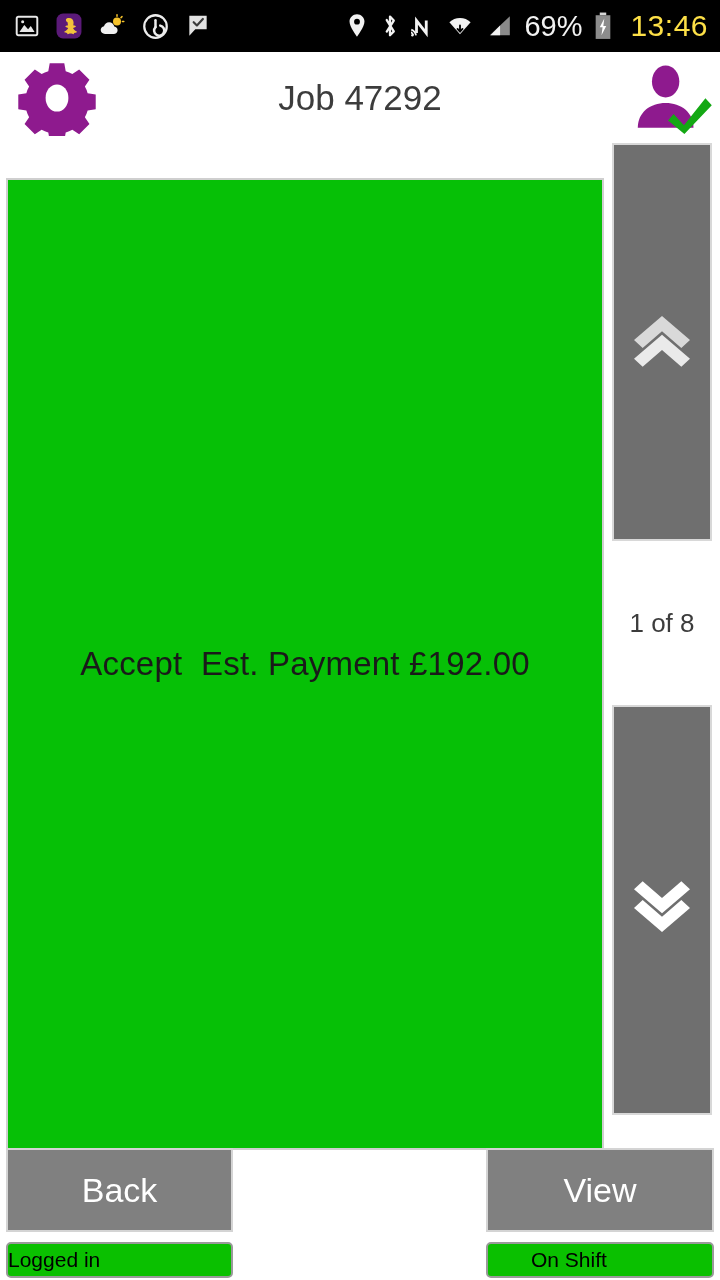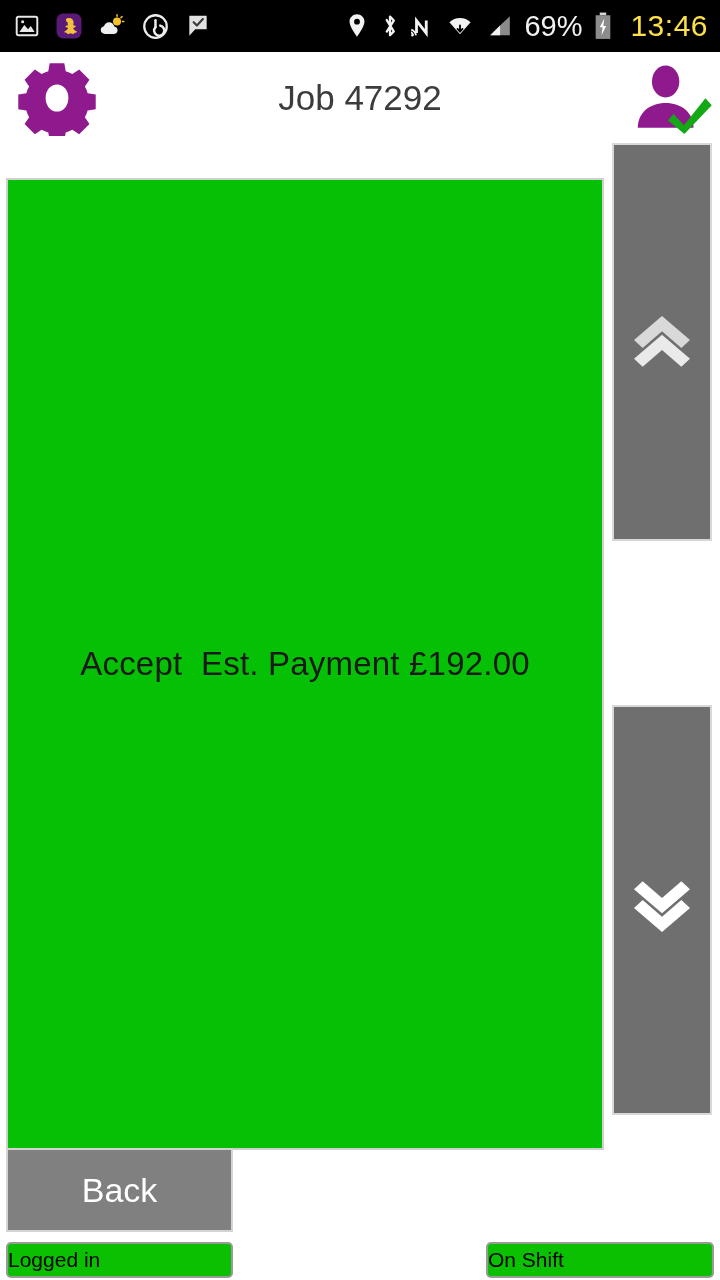--- a/index.html
+++ b/index.html
@@ -76,21 +76,21 @@
 
   
   .status-btn {
     position:absolute; top:1242px; height:36px;
     background:#0ac000; border:2px solid #9a9a9a; border-radius:5px;
     display:flex; align-items:center; 
     color:#000000; font-size:21px;
   }
   #status-left   { left:6px;   width:227px; }
   #status-center { left:245px; width:230px; }
-  #status-right  { left:486px; width:228px; }
+  #status-right  { left:486px; width:228px;padding-left:43px; }
 </style>
 </head>
 <body>
 
 <div id="screen">
 
   <div class="statusbar">
     <div class="sb-left">
 
       <span class="sb-ico">
@@ -203,33 +203,37 @@
 
   <div class="scroll-btn" id="scroll-up">
     <span>
       <svg width="64" height="56" viewBox="0 0 48 42">
         <path d="M24 3 L45 21 L38.5 27 L24 14.5 L9.5 27 L3 21 Z" fill="#d9d9d9"></path>
         <path d="M24 17 L45 35 L38.5 41 L24 28.5 L9.5 41 L3 35 Z" fill="#eaeaea"></path>
       </svg>
     </span>
   </div>
 
+  <div class="pager">1 of 8</div>
 
   <div class="scroll-btn" id="scroll-down">
     <span>
       <svg width="64" height="56" viewBox="0 0 48 42">
         <path d="M24 25 L3 7 L9.5 1 L24 13.5 L38.5 1 L45 7 Z" fill="#ffffff"></path>
         <path d="M24 39 L3 21 L9.5 15 L24 27.5 L38.5 15 L45 21 Z" fill="#ffffff"></path>
       </svg>
     </span>
   </div>
 
   <div class="act-btn" id="btn-back">
     <span>Back</span>
   </div>
+  <div class="act-btn" id="btn-view">
+    <span>View</span>
+  </div>
 
   <div class="status-btn" id="status-left">
     <span>Logged in</span>
   </div>
   <div class="status-btn" id="status-right">
     <span>On Shift</span>
   </div>
 
 </div>
 

